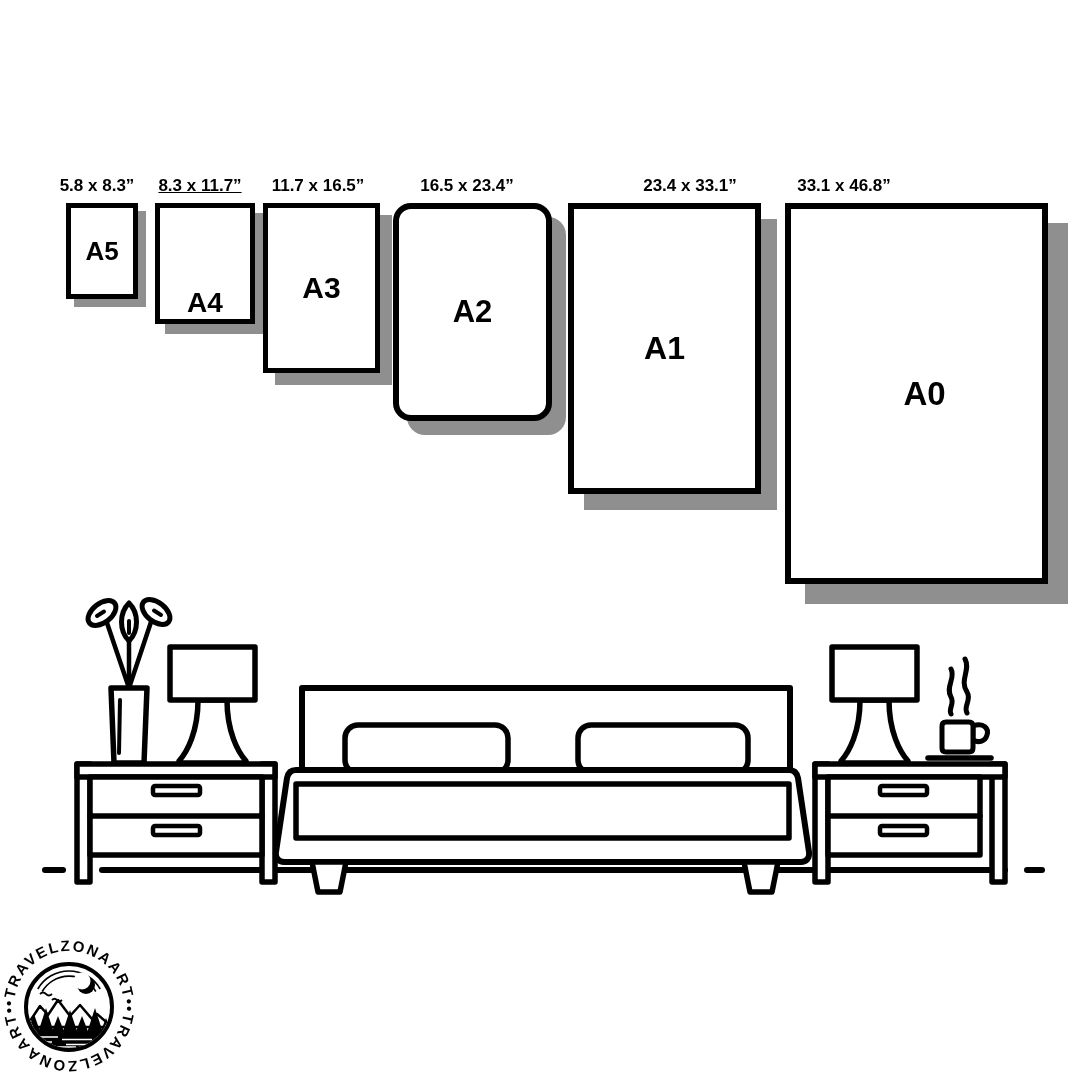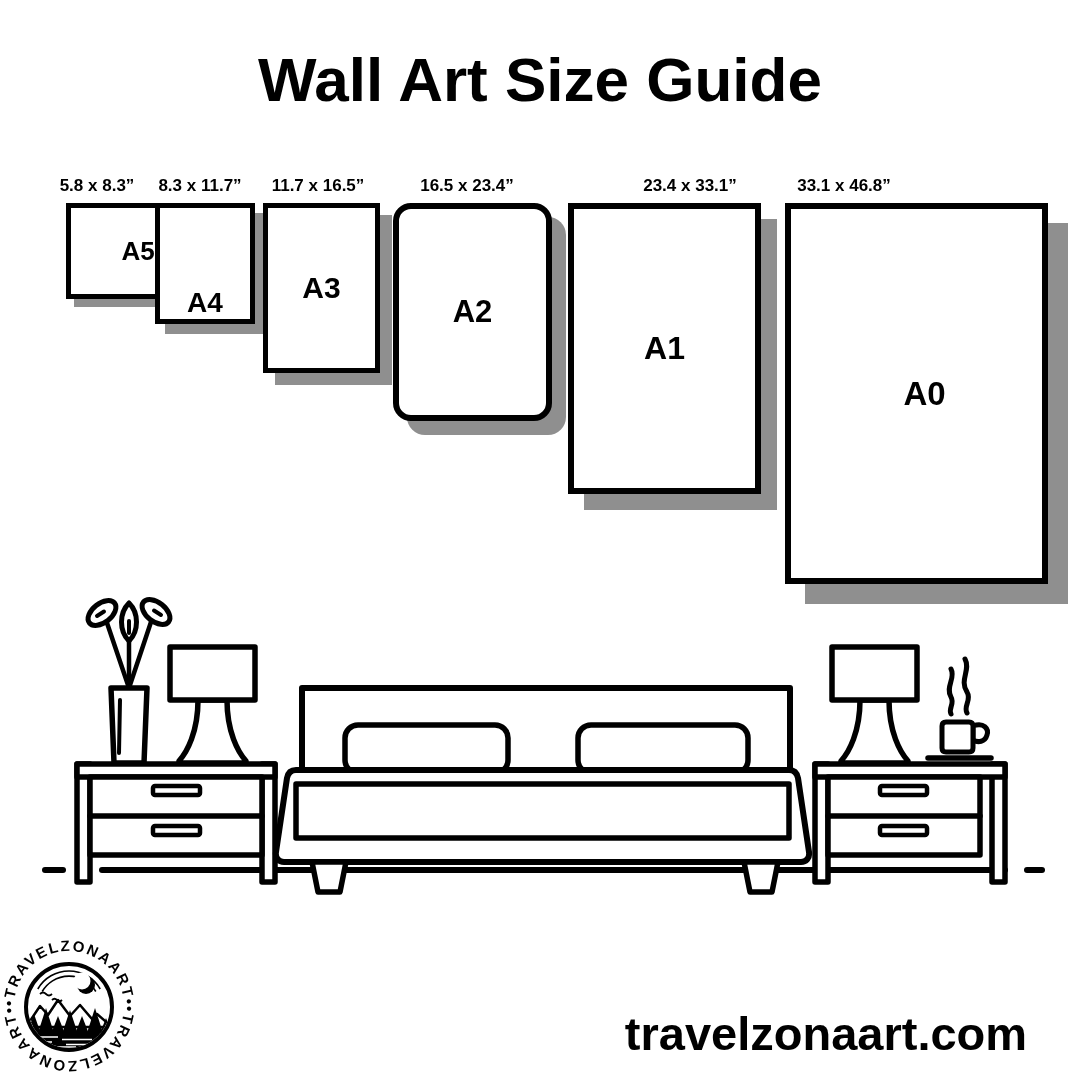--- a/index.html
+++ b/index.html
@@ -39,23 +39,23 @@
   .size-box{
     position:absolute;
     background:#fff;
     border:5px solid var(--ink);
     display:flex;
     align-items:center;
     justify-content:center;
     font-weight:bold;
     color:var(--ink);
   }
-  .lbl-a5{left:97px;}  .lbl-a4{left:200px;} .lbl-a3{left:318px;}
+  .lbl-a5{left:97px;}  .lbl-a4{left:200px;text-decoration:underline;} .lbl-a3{left:318px;}
   .lbl-a2{left:467px;} .lbl-a1{left:658px;margin-left:32px;} .lbl-a0{left:844px;}
-  .box-a5{left:66px; top:203px; width:62px;  height:86px;  box-shadow:8px 8px 0 var(--shadow);  font-size:26px;padding-left:36px;}
+  .box-a5{left:66px; top:203px; width:62px;  height:86px;  box-shadow:8px 8px 0 var(--shadow);  font-size:26px;}
   .box-a4{left:155px;top:203px; width:90px;  height:111px; box-shadow:10px 10px 0 var(--shadow); font-size:28px;align-items:flex-end;}
   .box-a3{left:263px;top:203px; width:107px; height:160px; box-shadow:12px 12px 0 var(--shadow); font-size:30px;}
   .box-a2{left:393px;top:203px; width:147px; height:206px; border-width:6px; box-shadow:14px 14px 0 var(--shadow); font-size:31px;border-radius:18px;}
   .box-a1{left:568px;top:203px; width:181px; height:279px; border-width:6px; box-shadow:16px 16px 0 var(--shadow); font-size:32px;}
   .box-a0{left:785px;top:203px; width:235px; height:369px; border-width:6px; box-shadow:20px 20px 0 var(--shadow); font-size:33px;padding-left:16px;}
   
   .bedroom-svg{position:absolute;left:40px;top:595px;}
   .logo-svg{position:absolute;left:-6px;top:931px;}
   .website-url{
     position:absolute;
@@ -67,21 +67,20 @@
     white-space:nowrap;
   }
   .ink-line{stroke:var(--ink);fill:none;stroke-linecap:round;stroke-linejoin:round;}
   .ink-shape{stroke:var(--ink);fill:#fff;stroke-linecap:round;stroke-linejoin:round;}
 </style>
 </head>
 <body>
 
 <div class="canvas">
 
-  <div class="page-title">Wall Art Size Guide</div>
 
   <div>
     <div class="size-label lbl-a5">5.8 x 8.3”</div>
     <div class="size-box box-a5">
         <span>A5</span>
       </div>
   </div>
   <div>
     <div class="size-label lbl-a4">8.3 x 11.7”</div>
     <div class="size-box box-a4">
@@ -223,15 +222,14 @@
         <polygon points="101,77 92,105 110,105"></polygon>
         <polygon points="112,87 106,102 118,102"></polygon>
       </g>
       <g>
         <rect x="30" y="103" width="90" height="16" fill="#000"></rect>
         <path d="M40,106 H64 M68,108.5 H98 M46,111 H58 M72,113.5 H102 M52,116 H82" stroke="#fff" stroke-width="1.7"></path>
       </g>
     </g>
   </svg>
 
-  <div class="website-url">travelzonaart.com</div>
 
 </div>
 
 </body></html>

